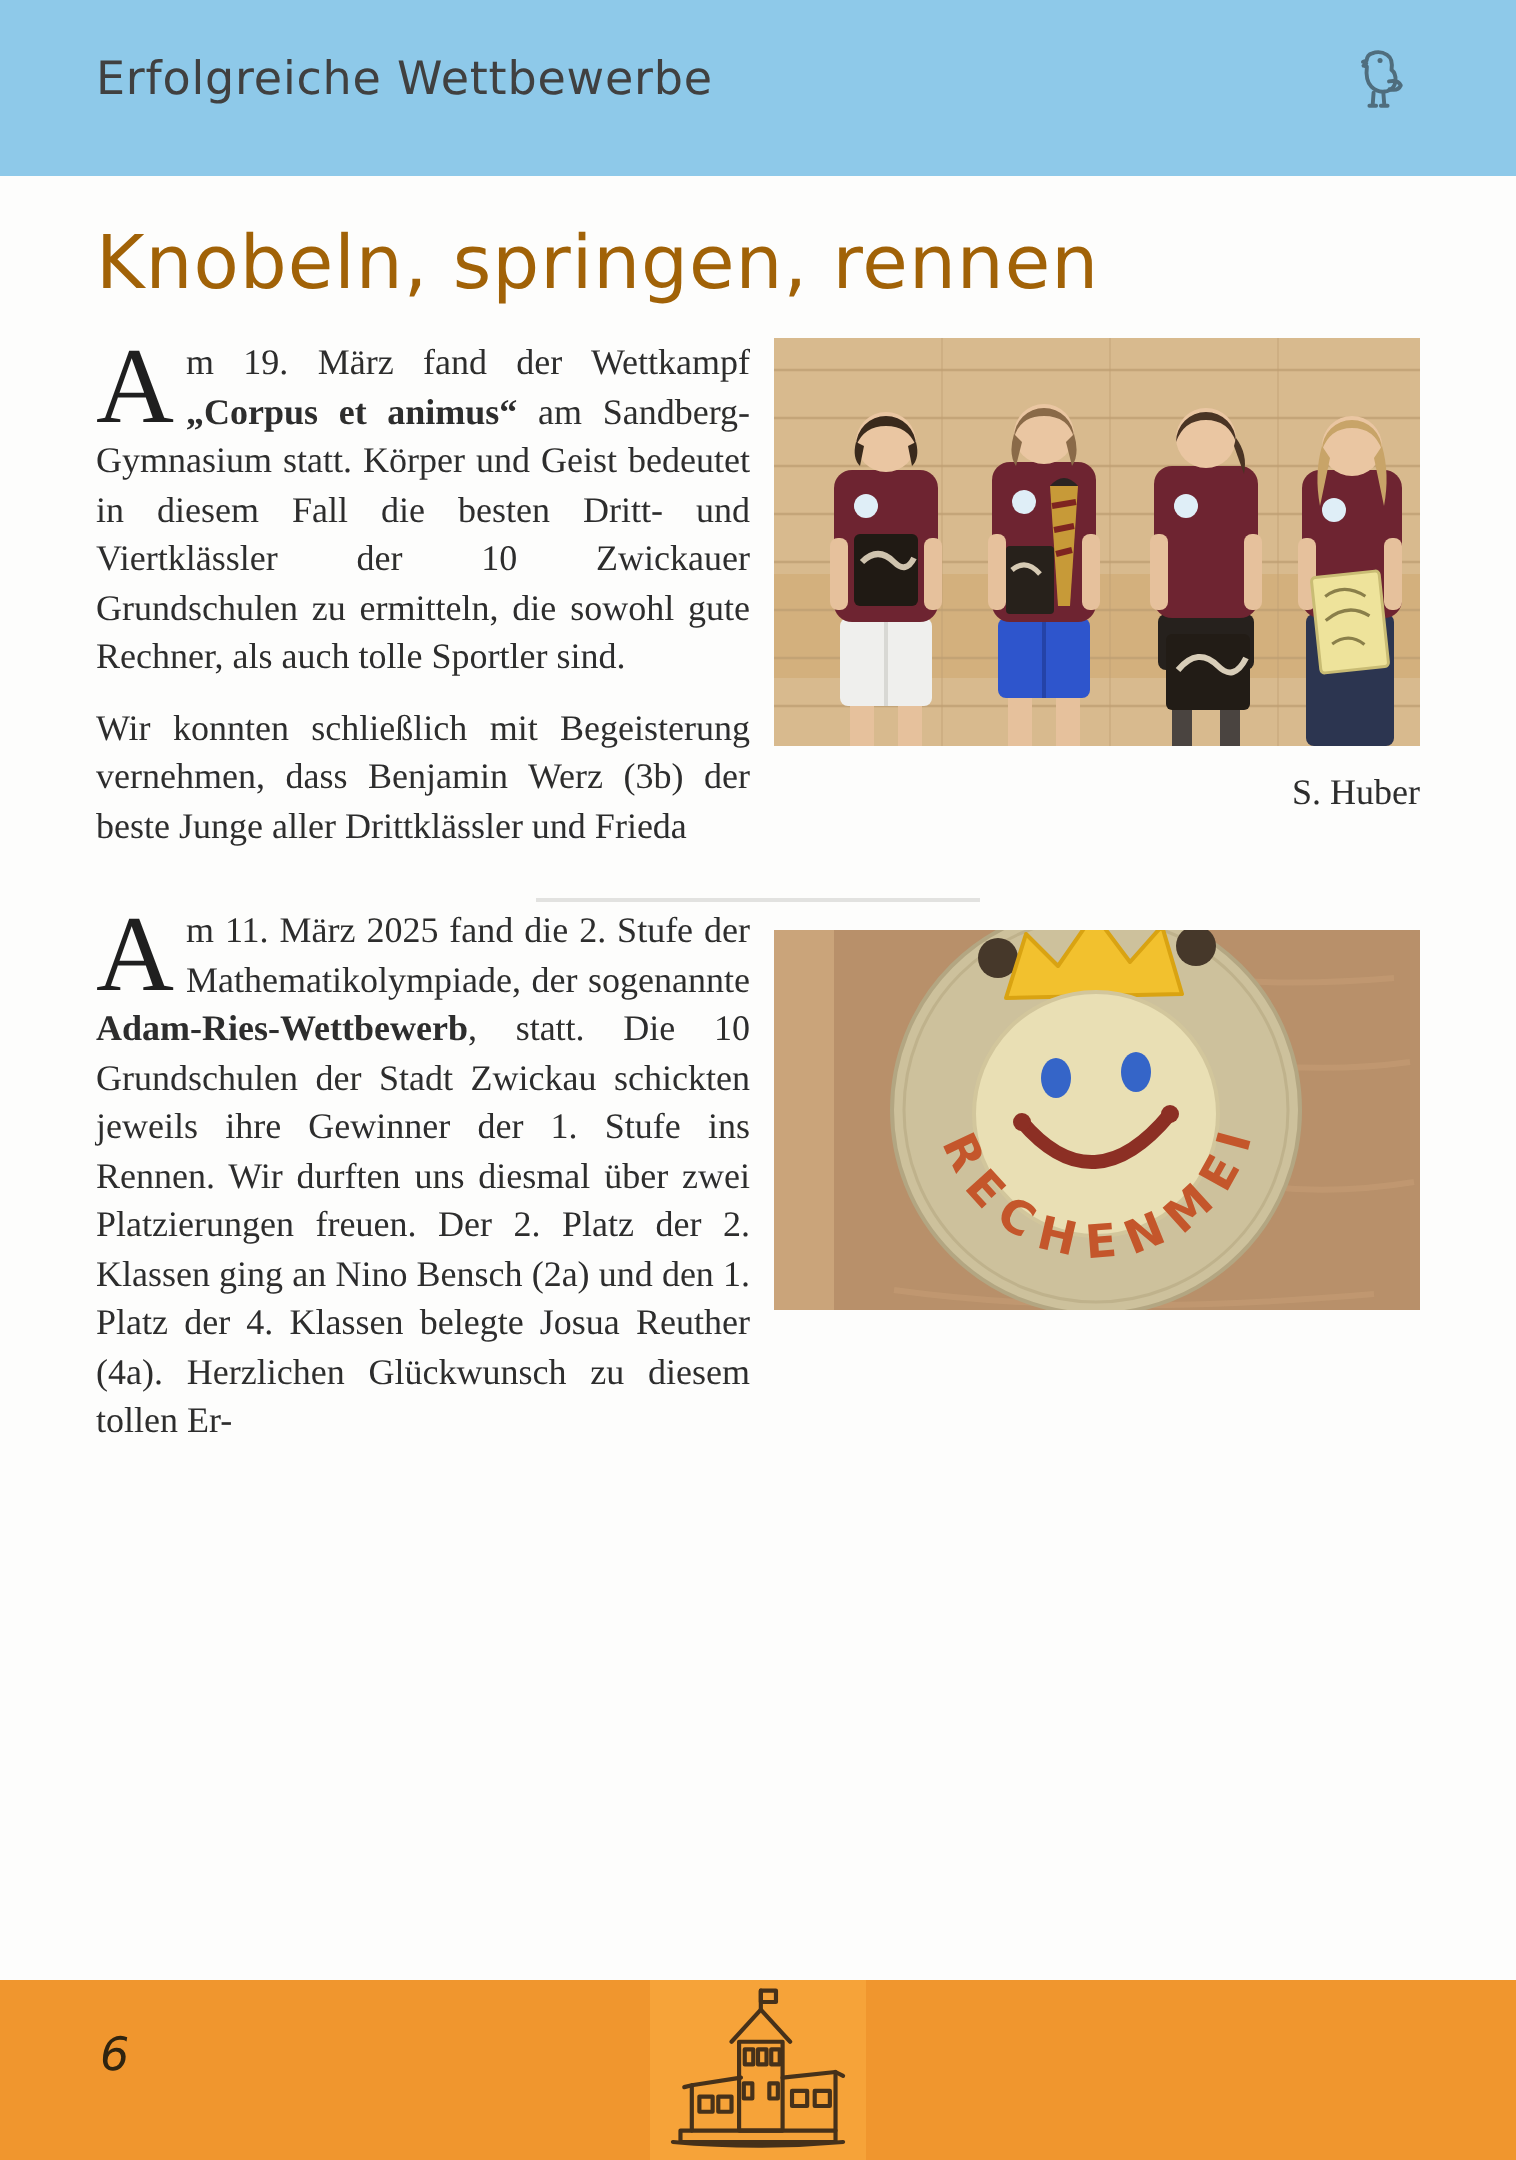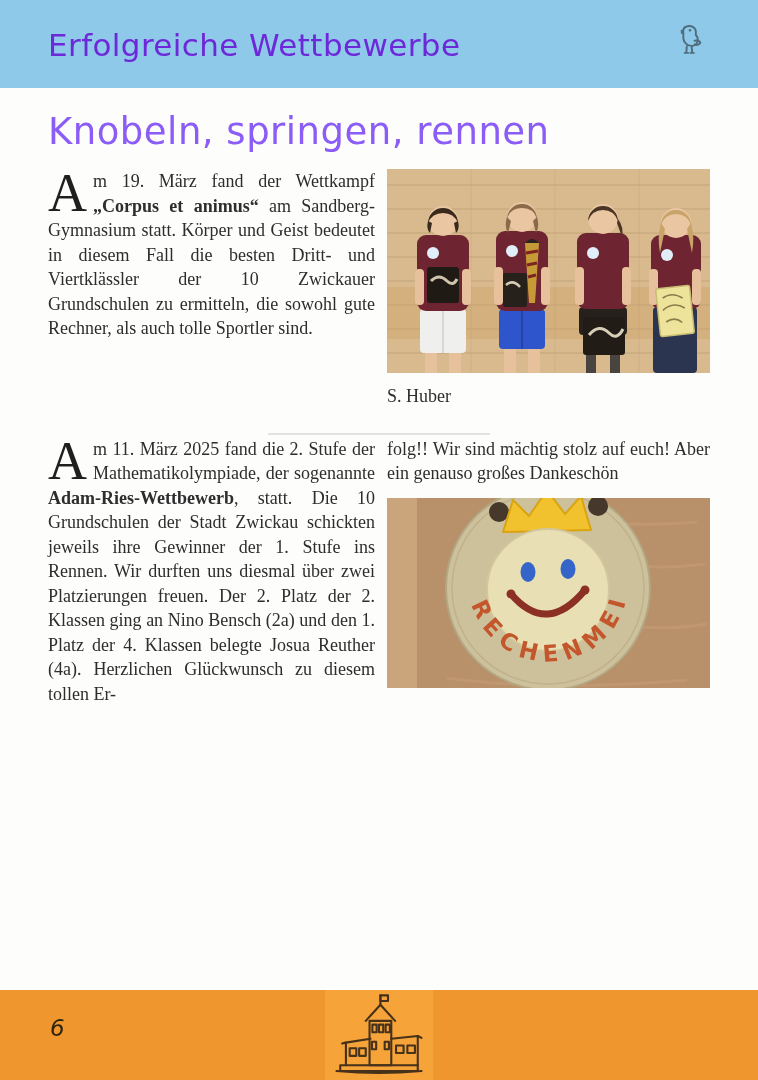--- a/index.html
+++ b/index.html
@@ -7,47 +7,47 @@
   .page {
     position:relative; width:758px; height:1080px; margin:0 auto;
     background:#fdfdfc; overflow:hidden;
     font-family:"Liberation Serif", serif; color:#2d2d2d;
   }
 
   
   .top-banner { position:relative; height:88px; background:#8ec9e9; }
   .banner-title {
     position:absolute; left:48px; top:27px;
-    font-family:"DejaVu Sans", sans-serif; font-size:31px; letter-spacing:.4px;
-    color:#6d28d9;
+    font-family:"DejaVu Sans", sans-serif; font-size:23px; letter-spacing:.4px;
+    color:#404040;
     text-align:right;
   }
   .bird-wrap { position:absolute; right:46px; top:16px; width:42px; height:48px;
     display:flex; align-items:center; justify-content:center; }
 
   
   main { padding:0 48px; }
   .article-heading {
     font-family:"DejaVu Sans", sans-serif; font-weight:500;
-    color:#8b5cf6; font-size:37px; letter-spacing:.5px;
+    color:#a16207; font-size:37px; letter-spacing:.5px;
     margin:22px 0 16px;
   }
   .cols { display:flex; gap:12px; }
   .col-l { width:327px; }
   .col-r { width:323px; }
   p.body {
     font-size:18px; line-height:24.5px; text-align:justify;
     margin:0 0 11px; hyphens:auto;
   }
   p.body:last-child { margin-bottom:0; }
   .dropcap {
     float:left; font-size:54px; line-height:42px;
     padding:3px 6px 0 0; color:#1f1f1f;
   }
-  .byline { font-size:18px; line-height:24.5px; margin-top:2px; }
+  .byline { text-align:right; font-size:18px; line-height:24.5px; margin-top:2px; }
   .photo { display:block; margin-bottom:11px; }
   .photo-bottom { display:block; margin-top:12px; }
   hr.divider {
     border:none; border-top:2px solid #e2e2e0;
     width:222px; margin:24px auto 2px;
   }
 
   
   .bottom-banner {
     position:absolute; left:0; bottom:0; width:758px; height:90px;
@@ -80,20 +80,21 @@
     </div>
   </header>
 
   <main>
 
     <section>
       <h1 class="article-heading">Knobeln, springen, rennen</h1>
       <div class="cols">
         <div class="col-l">
           <p class="body"><span class="dropcap">A</span><span><span>m 19. März fand der Wettkampf </span><b>„Corpus et animus“</b><span> am Sandberg-Gymnasium statt. Körper und Geist bedeutet in diesem Fall die besten Dritt- und Viertklässler der 10 Zwickauer Grundschulen zu ermitteln, die sowohl gute Rechner, als auch tolle Sportler sind.</span></span></p>
+          <p class="body">Wir konnten schließlich mit Begeisterung vernehmen, dass Benjamin Werz (3b) der beste Junge aller Drittklässler und Frieda</p>
         </div>
         <div class="col-r">
 
           <svg class="photo" width="323" height="204" viewBox="0 0 323 204">
             <rect width="323" height="204" fill="#d8ba8e"></rect>
             <rect y="118" width="323" height="52" fill="#cfa368" opacity="0.45"></rect>
             <g stroke="#c0a074" stroke-width="1.2" opacity="0.8">
               <line x1="0" y1="16" x2="323" y2="16"></line>
                 <line x1="0" y1="40" x2="323" y2="40"></line>
               <line x1="0" y1="64" x2="323" y2="64"></line>
@@ -184,21 +185,20 @@
     </section>
 
     <hr class="divider">
 
     <section>
       <div class="cols">
         <div class="col-l">
           <p class="body"><span class="dropcap">A</span><span><span>m 11. März 2025 fand die 2. Stufe der Mathematikolympiade, der sogenannte </span><b>Adam-Ries-Wettbewerb</b><span>, statt. Die 10 Grundschulen der Stadt Zwickau schickten jeweils ihre Gewinner der 1. Stufe ins Rennen. Wir durften uns diesmal über zwei Platzierungen freuen. Der 2. Platz der 2. Klassen ging an Nino Bensch (2a) und den 1. Platz der 4. Klassen belegte Josua Reuther (4a). Herzlichen Glückwunsch zu diesem tollen Er-</span></span></p>
         </div>
         <div class="col-r">
-          <p class="body">folg!! Wir sind mächtig stolz auf euch! Aber ein genauso großes Dankeschön</p>
 
           <svg class="photo-bottom" width="323" height="190" viewBox="0 0 323 190">
             <defs>
               <clipPath id="ph2clip">
                   <rect width="323" height="190"></rect>
                 </clipPath>
               <path id="medalArc" d="M 84 104 A 80 80 0 0 0 240 98" fill="none"></path>
             </defs>
             <g clip-path="url(#ph2clip)">
               <rect width="323" height="190" fill="#b8906a"></rect>

